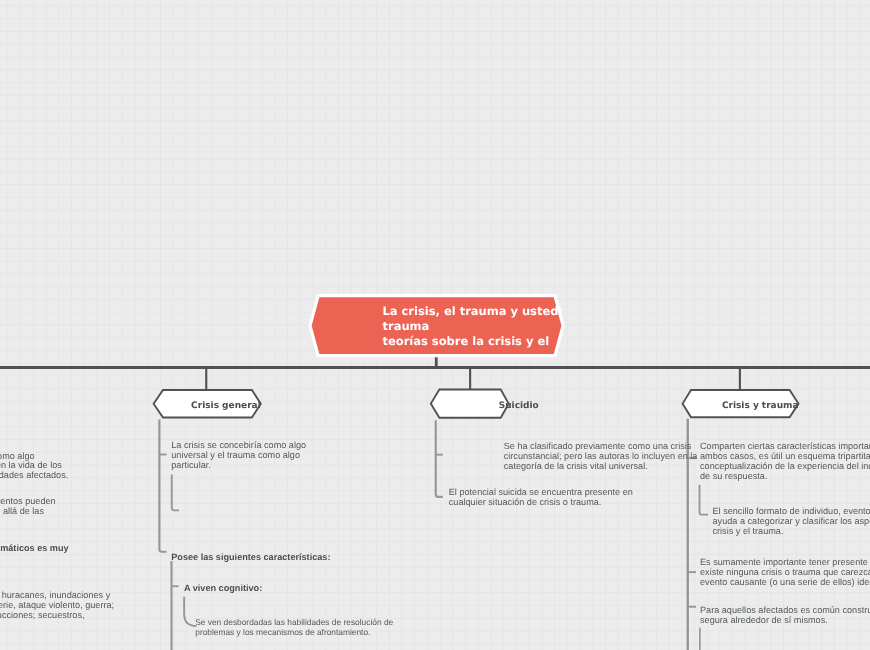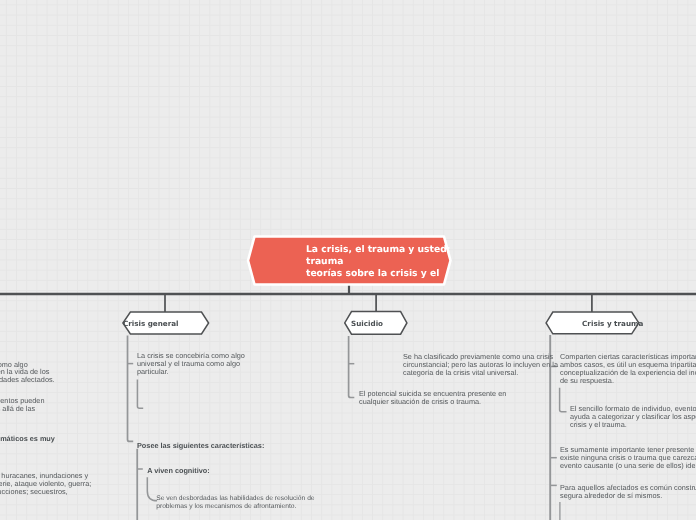--- a/index.html
+++ b/index.html
@@ -13,21 +13,21 @@
       linear-gradient(to bottom, #e5e5e5 1px, transparent 1px);
     background-size:10.18px 10.21px;
     background-position:5.9px 4.4px;}
   svg.lines{position:absolute;left:0;top:0;width:696px;height:520px;overflow:visible;}
   .txt{position:absolute;color:#55595c;font-size:7.3px;line-height:7.9px;white-space:nowrap;
        font-family:"Liberation Sans",sans-serif;}
   .txt.b{font-weight:bold;color:#4a4f52;}
   .txt.sm{font-size:6.7px;line-height:8.1px;}
   .rootlabel{position:absolute;color:#fff;font-weight:bold;font-size:9.2px;line-height:11.9px;}
   .hexlabel{position:absolute;color:#4a4f52;font-weight:bold;font-size:7.2px;
-            text-align:left;white-space:nowrap;}
+            text-align:right;white-space:nowrap;}
 </style>
 </head>
 <body>
 
 <div id="canvas">
 
   <svg class="lines" viewBox="0 0 696 520" width="696" height="520">
 
     <g>
       <path d="M349 285 L349 294" stroke="#4f5153" stroke-width="2.2" fill="none"></path>
@@ -138,16 +138,16 @@
     <div style="margin-left:17.9px">extenderse más allá de las</div>
   </div>
   <div class="txt b" style="left:-105.3px;top:435.3px;">El impacto de los eventos traumáticos es muy</div>
   <div class="txt" style="left:-106.5px;top:472.2px;">
     <div>Desastres naturales: terremotos, huracanes, inundaciones y</div>
     <div style="margin-left:25.4px">tornados; asesinato en serie, ataque violento, guerra;</div>
     <div style="margin-left:-1.9px">accidentes; derrumbes de construcciones; secuestros,</div>
   </div>
 
   <div class="hexlabel" style="left:122.9px;top:319.1px;width:85.7px;">Crisis general</div>
-  <div class="hexlabel" style="left:351px;top:319.1px;width:67px;">Suicidio</div>
-  <div class="hexlabel" style="left:546.1px;top:319.1px;width:92.7px;margin-left:36px;">Crisis y trauma</div>
+  <div class="hexlabel" style="left:364px;top:319.1px;width:67px;">Suicidio</div>
+  <div class="hexlabel" style="left:546.1px;top:319.1px;width:92.7px;">Crisis y trauma</div>
 
 </div>
 
 </body></html>

